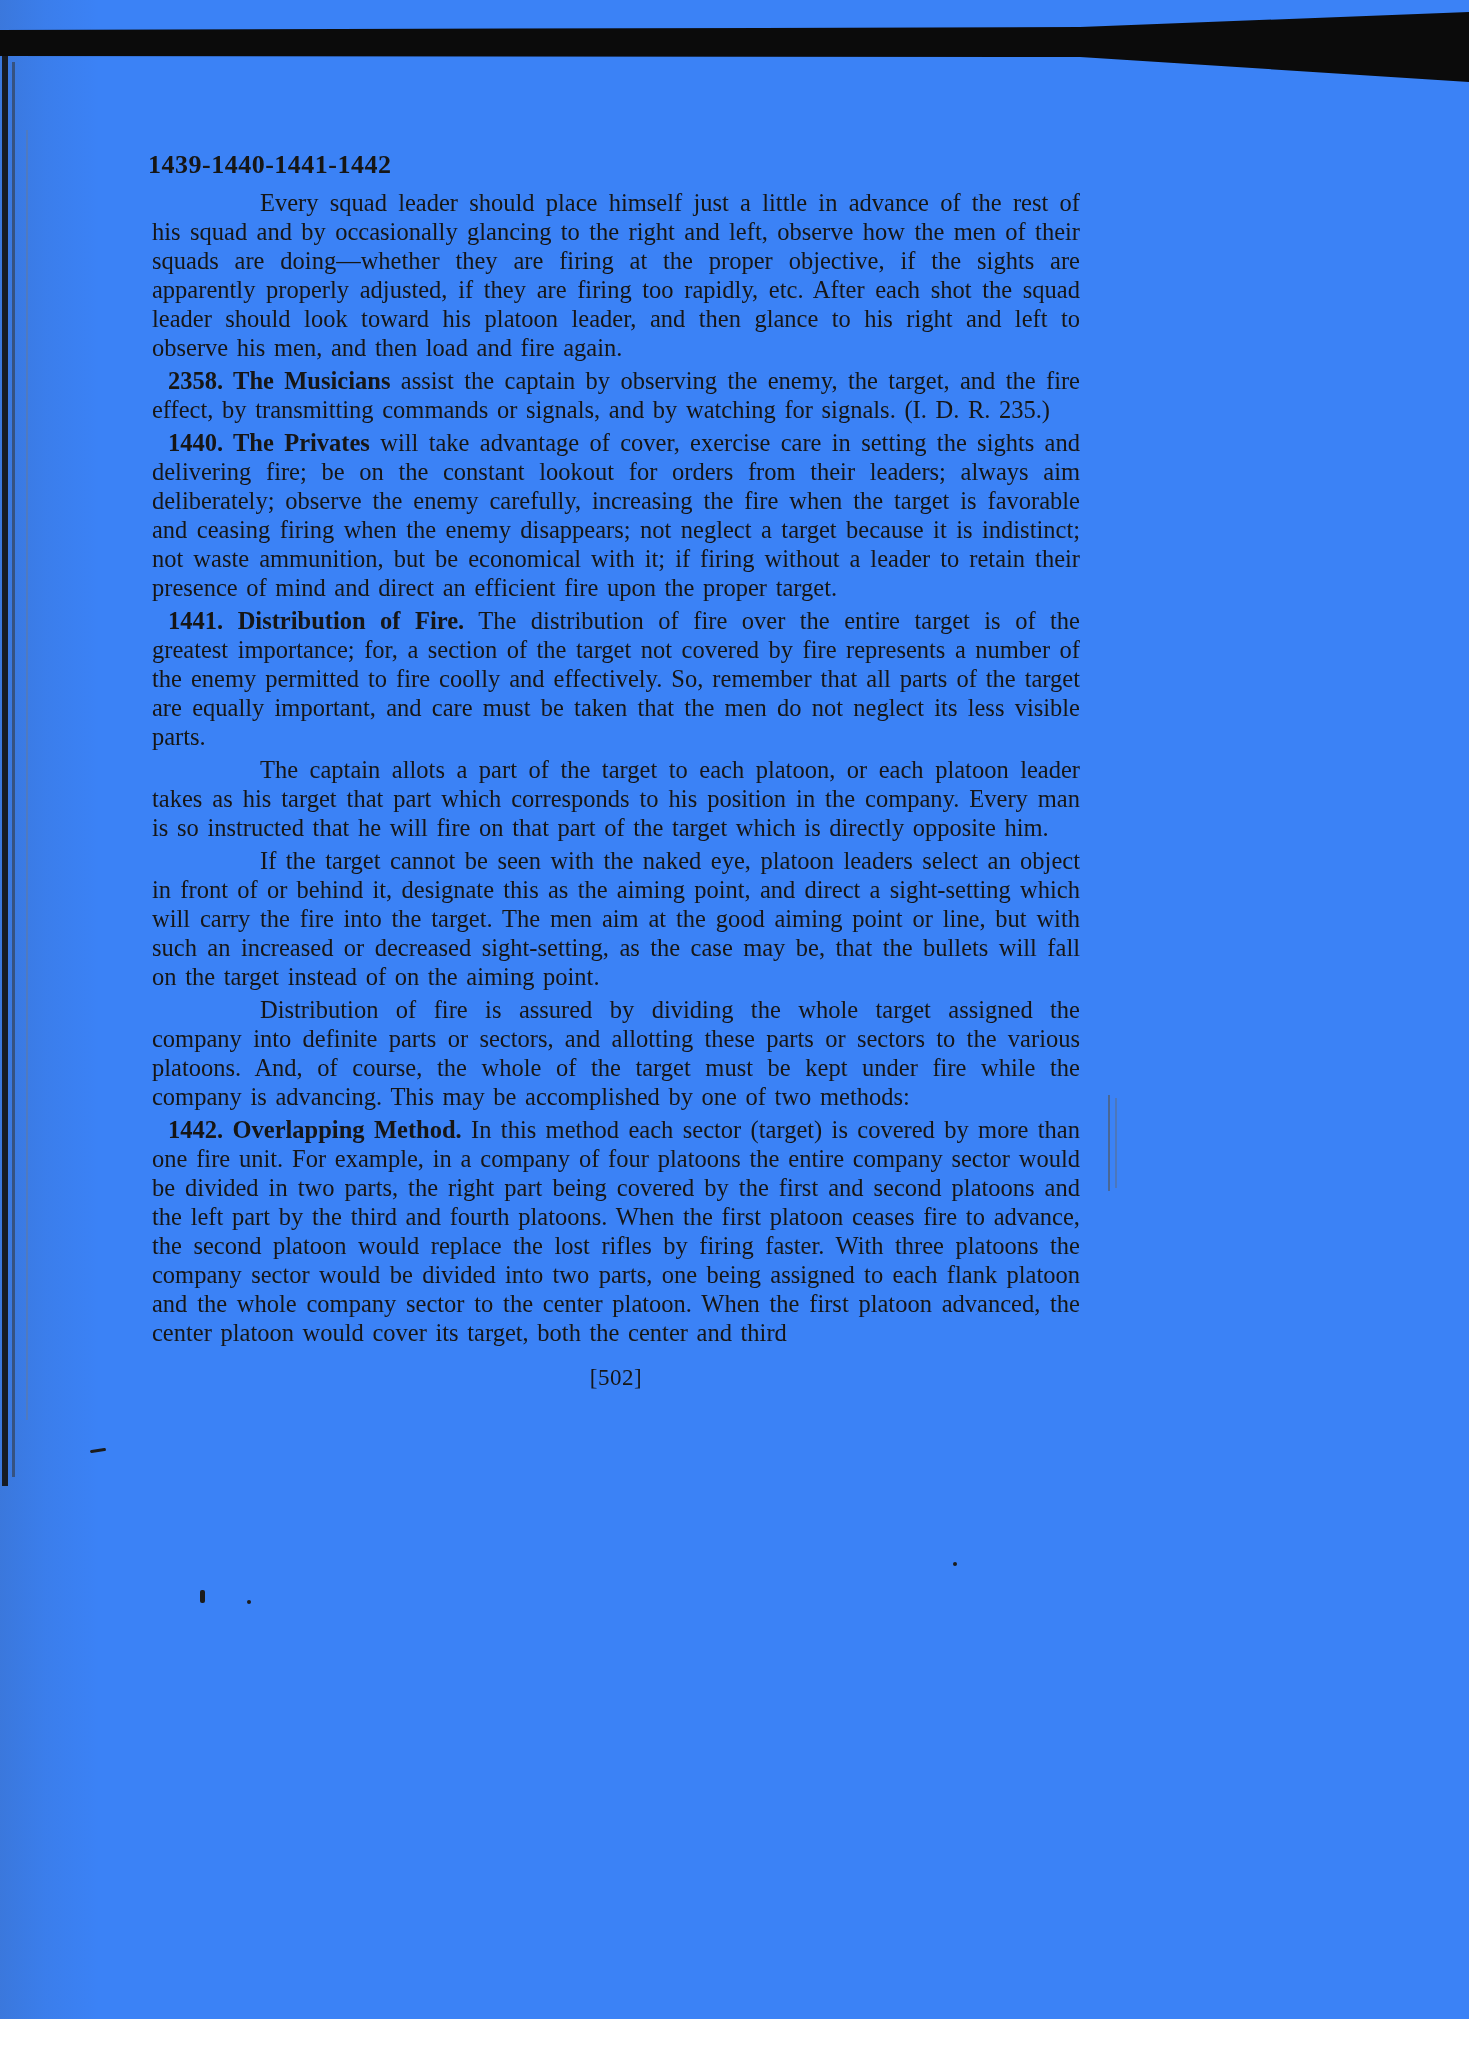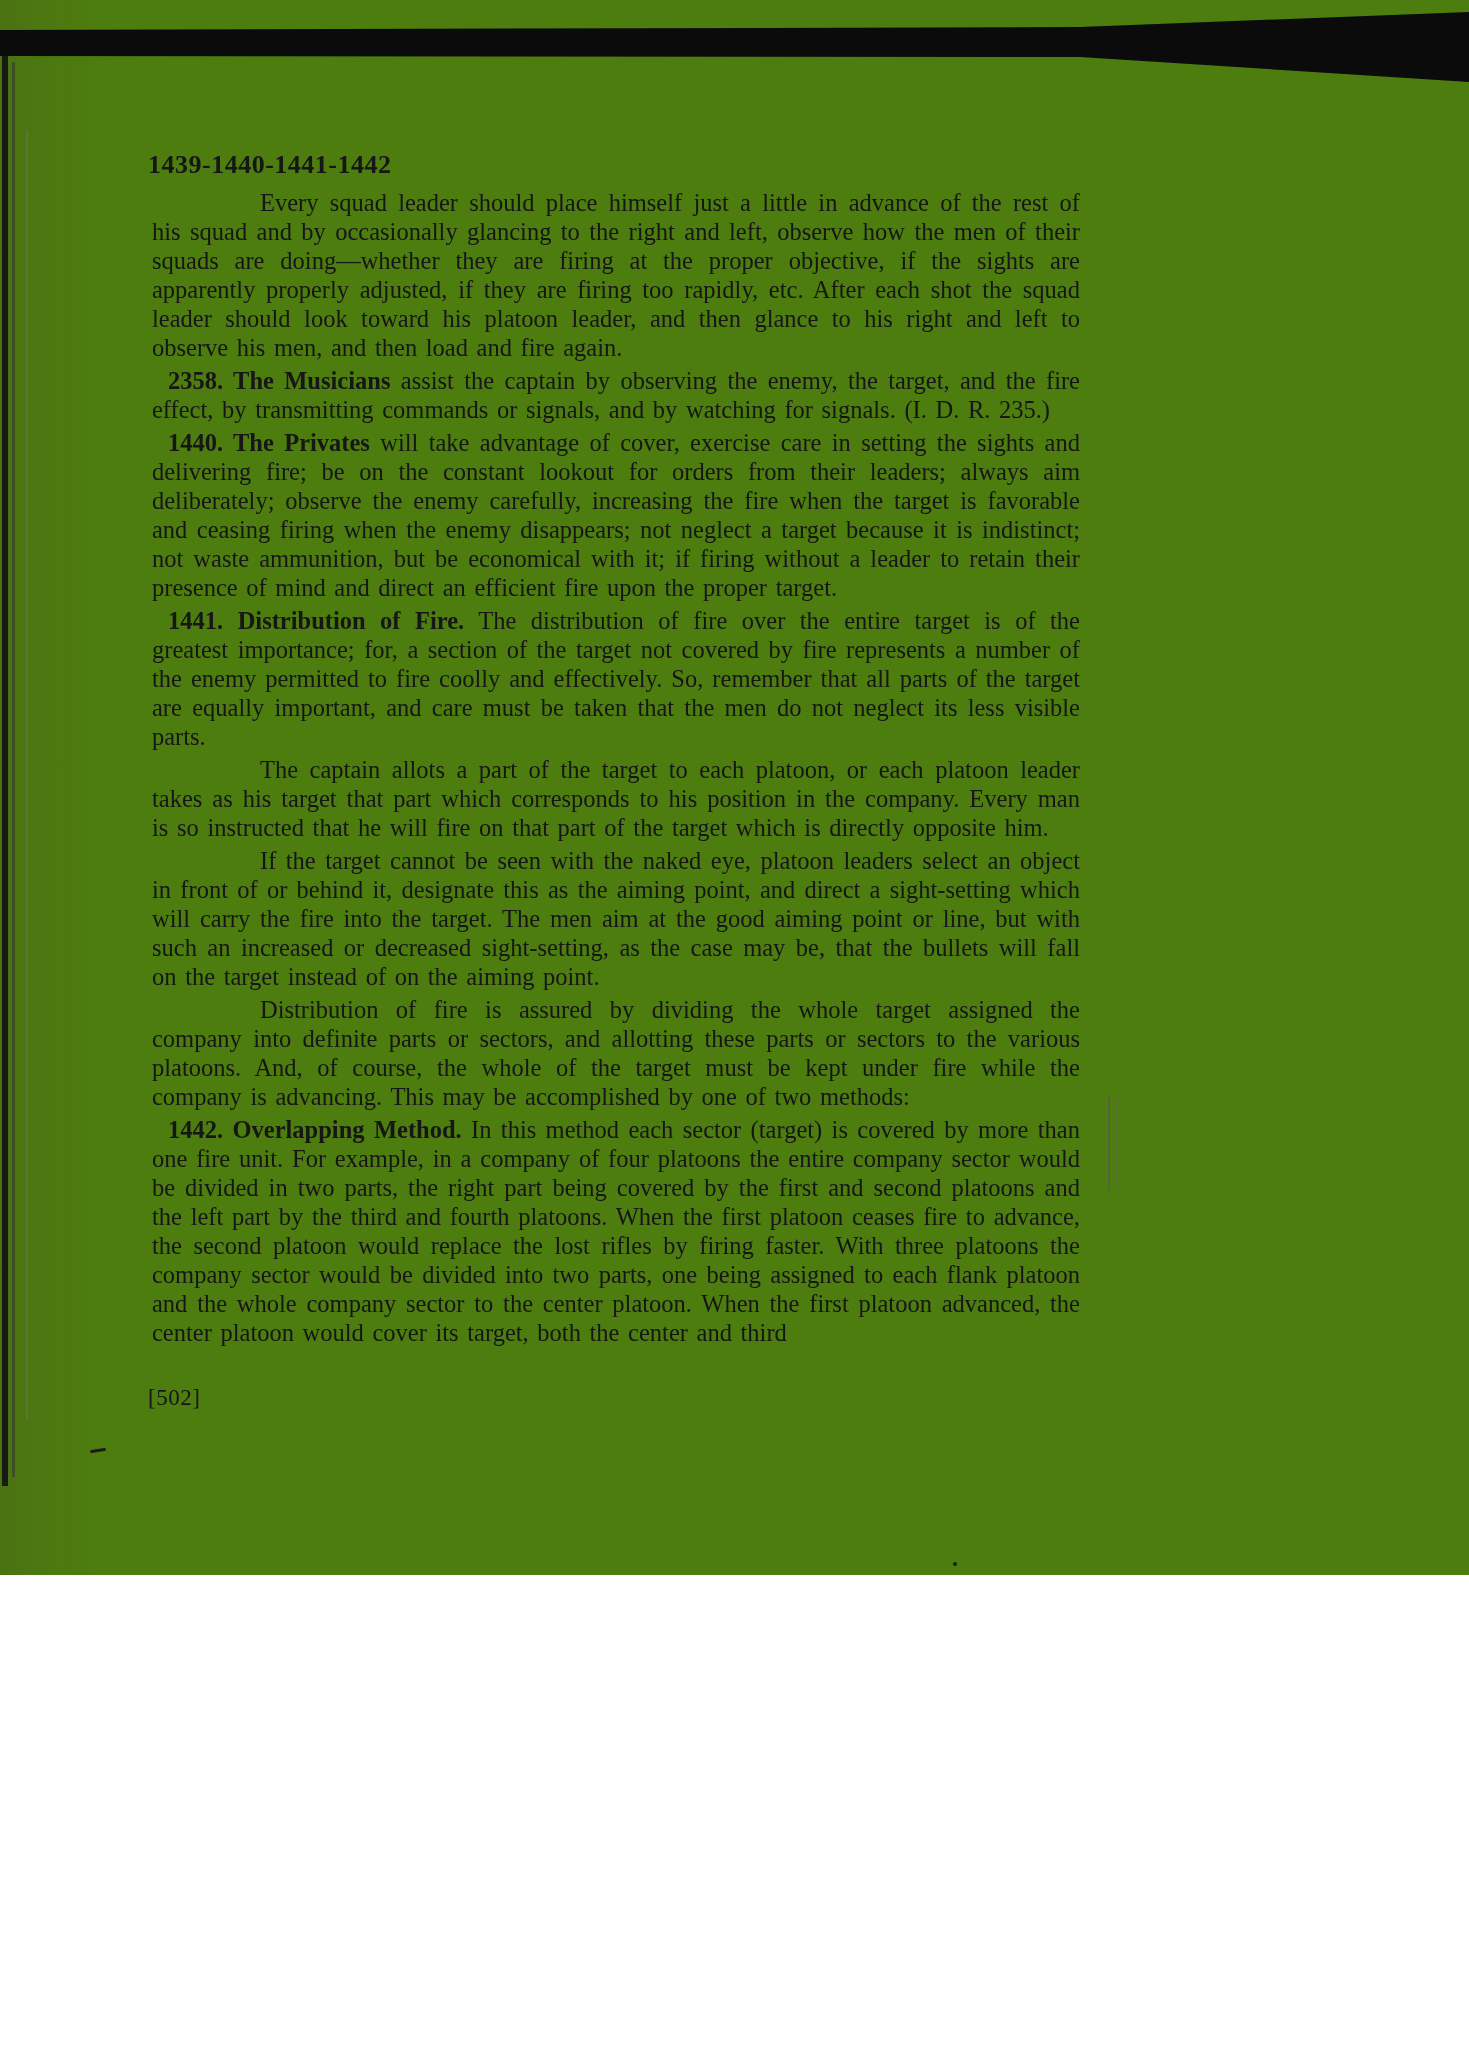--- a/index.html
+++ b/index.html
@@ -1,21 +1,21 @@
 <!DOCTYPE html>
 <html><head>
 <meta charset="utf-8">
 <style>
   html, body { margin: 0; padding: 0; background: #ffffff; }
 
   .scan {
     position: relative;
     width: 1469px;
-    height: 1575px;
-    background: #4d7c0f;
+    height: 2019px;
+    background: #3b82f6;
     overflow: hidden;
     font-family: "Liberation Serif", "DejaVu Serif", serif;
     color: #161616;
   }
   
   .scan::before {
     content: '';
     position: absolute; inset: 0;
     background: linear-gradient(90deg, rgba(55,45,35,0.12) 0px, rgba(55,45,35,0.05) 45px, rgba(0,0,0,0) 100px);
     pointer-events: none;
@@ -58,22 +58,22 @@
     font-size: 24.5px;
     line-height: 29px;
     text-align: justify;
     word-spacing: 2.5px;
   }
   .para.indent   { text-indent: 108px; }
   .para.numbered { text-indent: 16px; }
   .b { font-weight: bold; }
 
   .footer {
-    margin-top: 38px;
-    text-align: left;
+    margin-top: 18px;
+    text-align: center;
     font-size: 23px;
     letter-spacing: .5px;
   }
 </style>
 </head>
 <body>
 
 <div class="scan">
 
   <div class="top-bar"></div>

